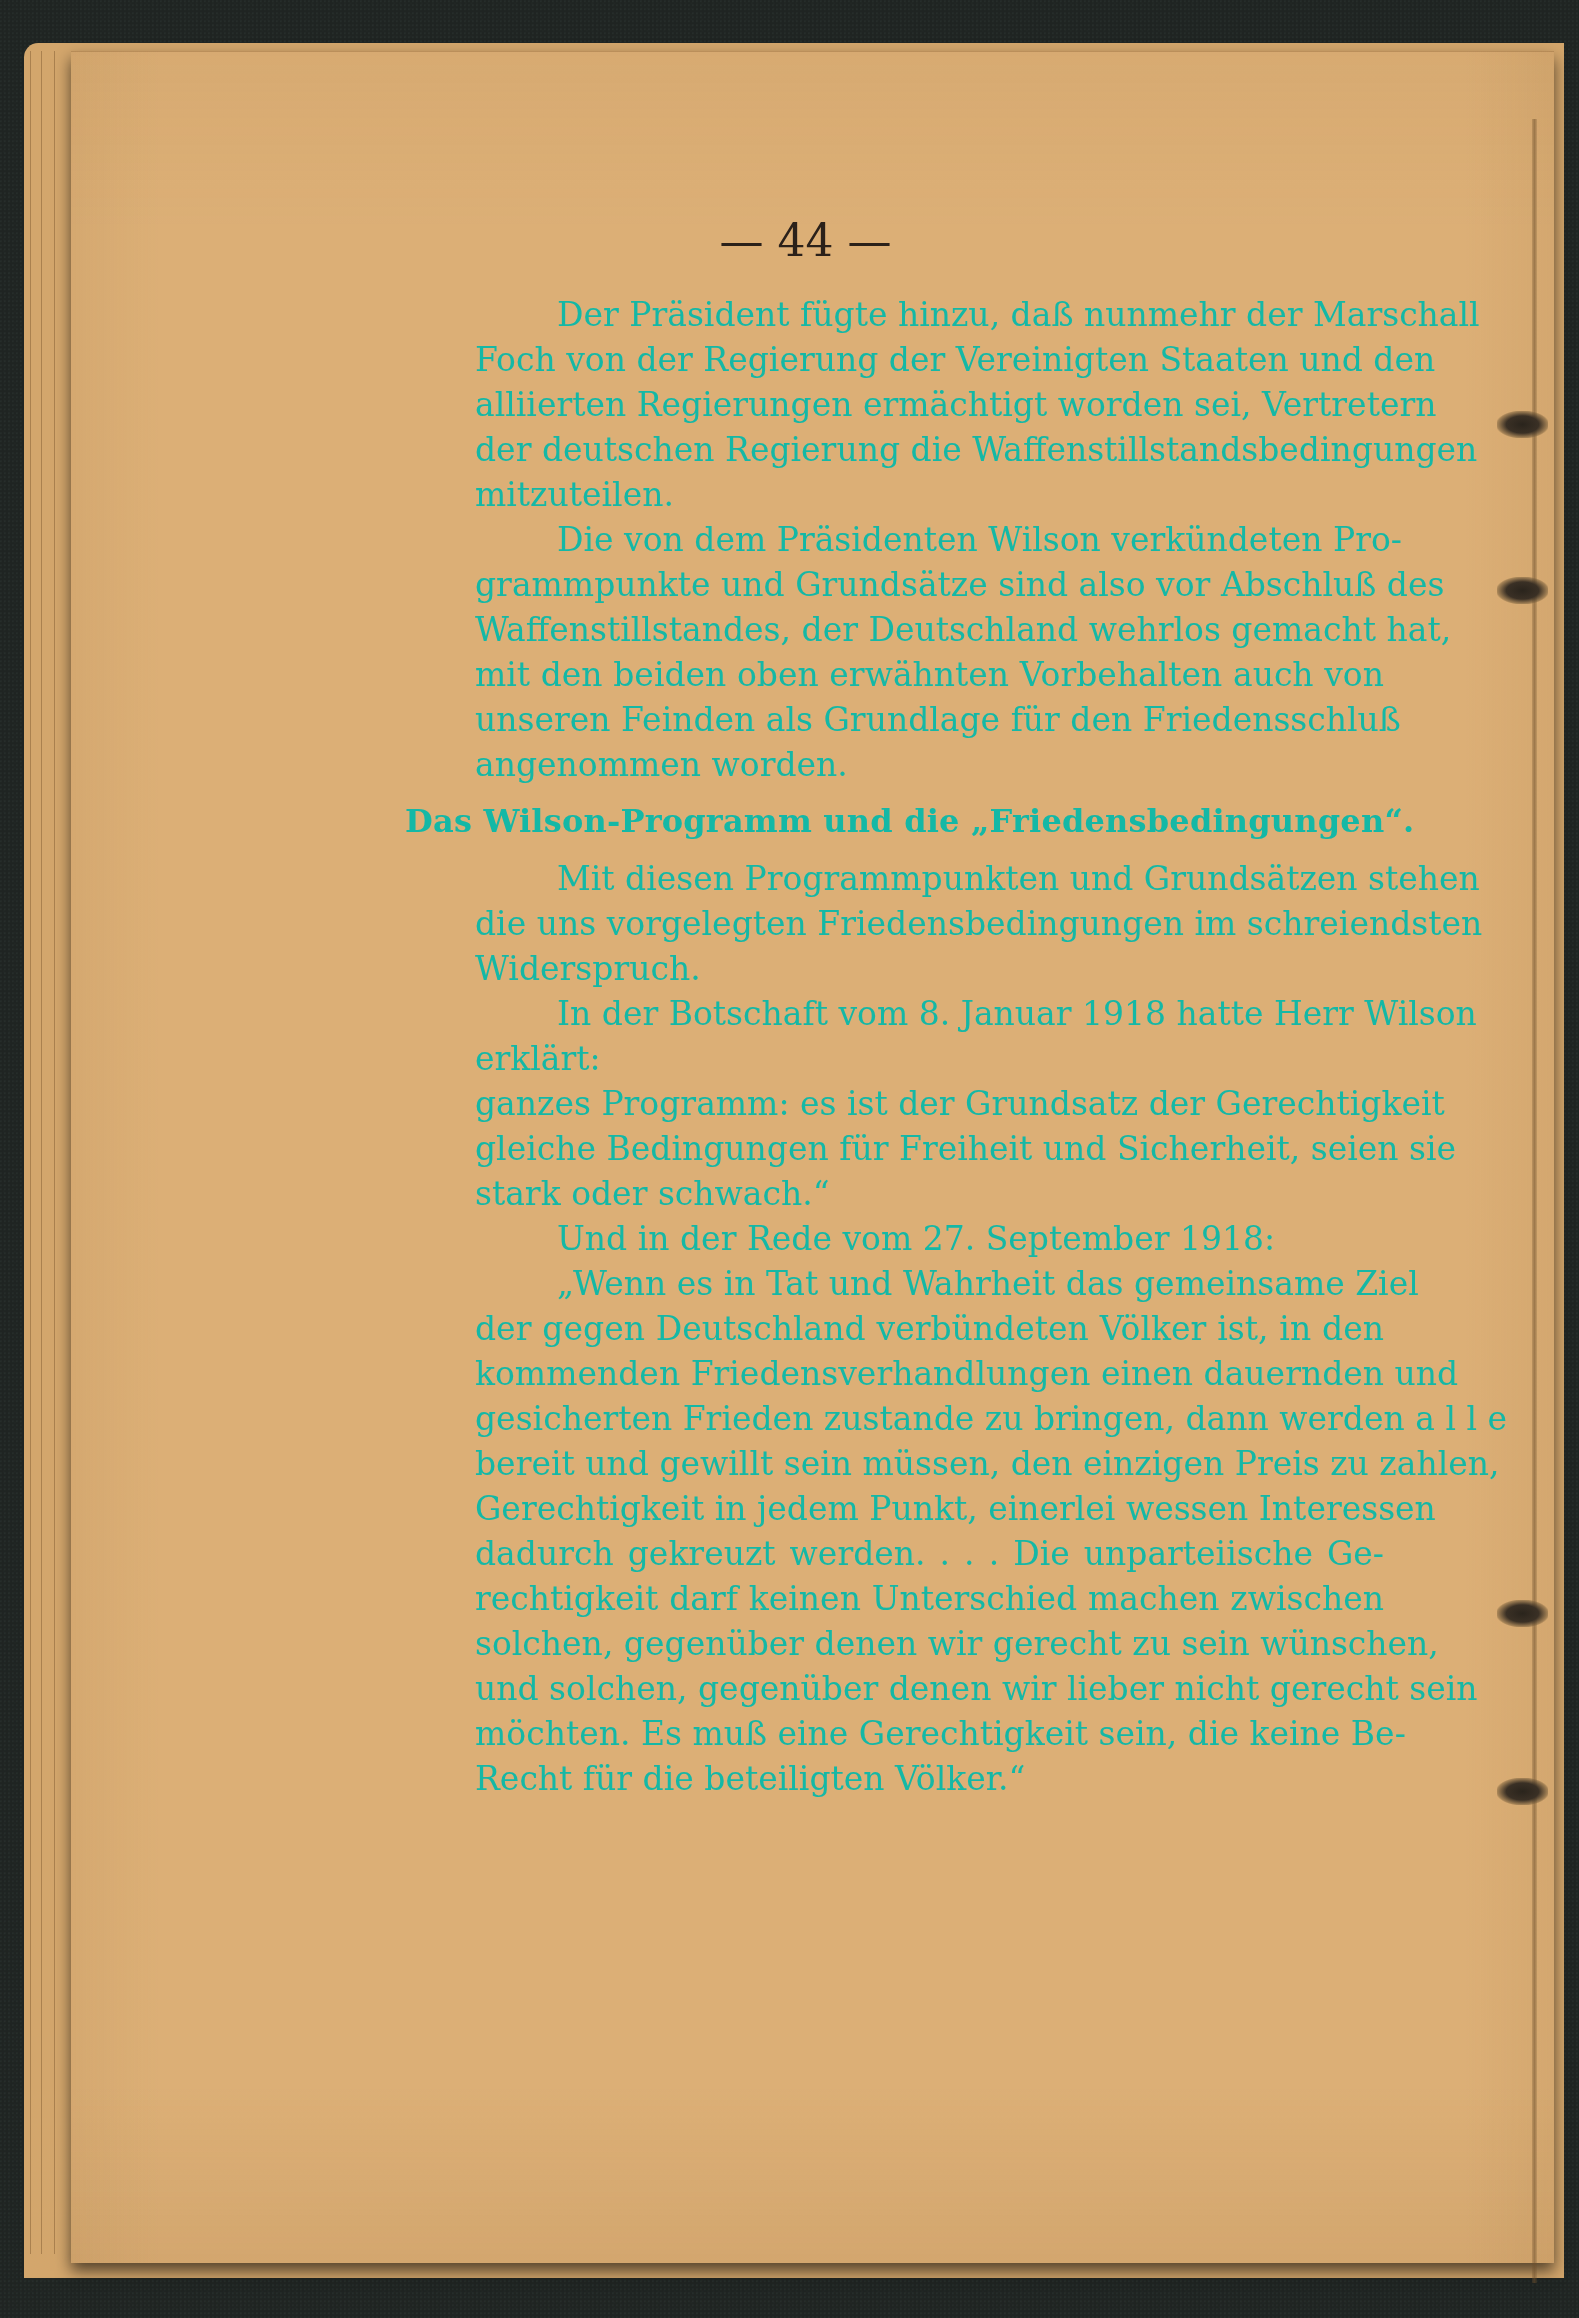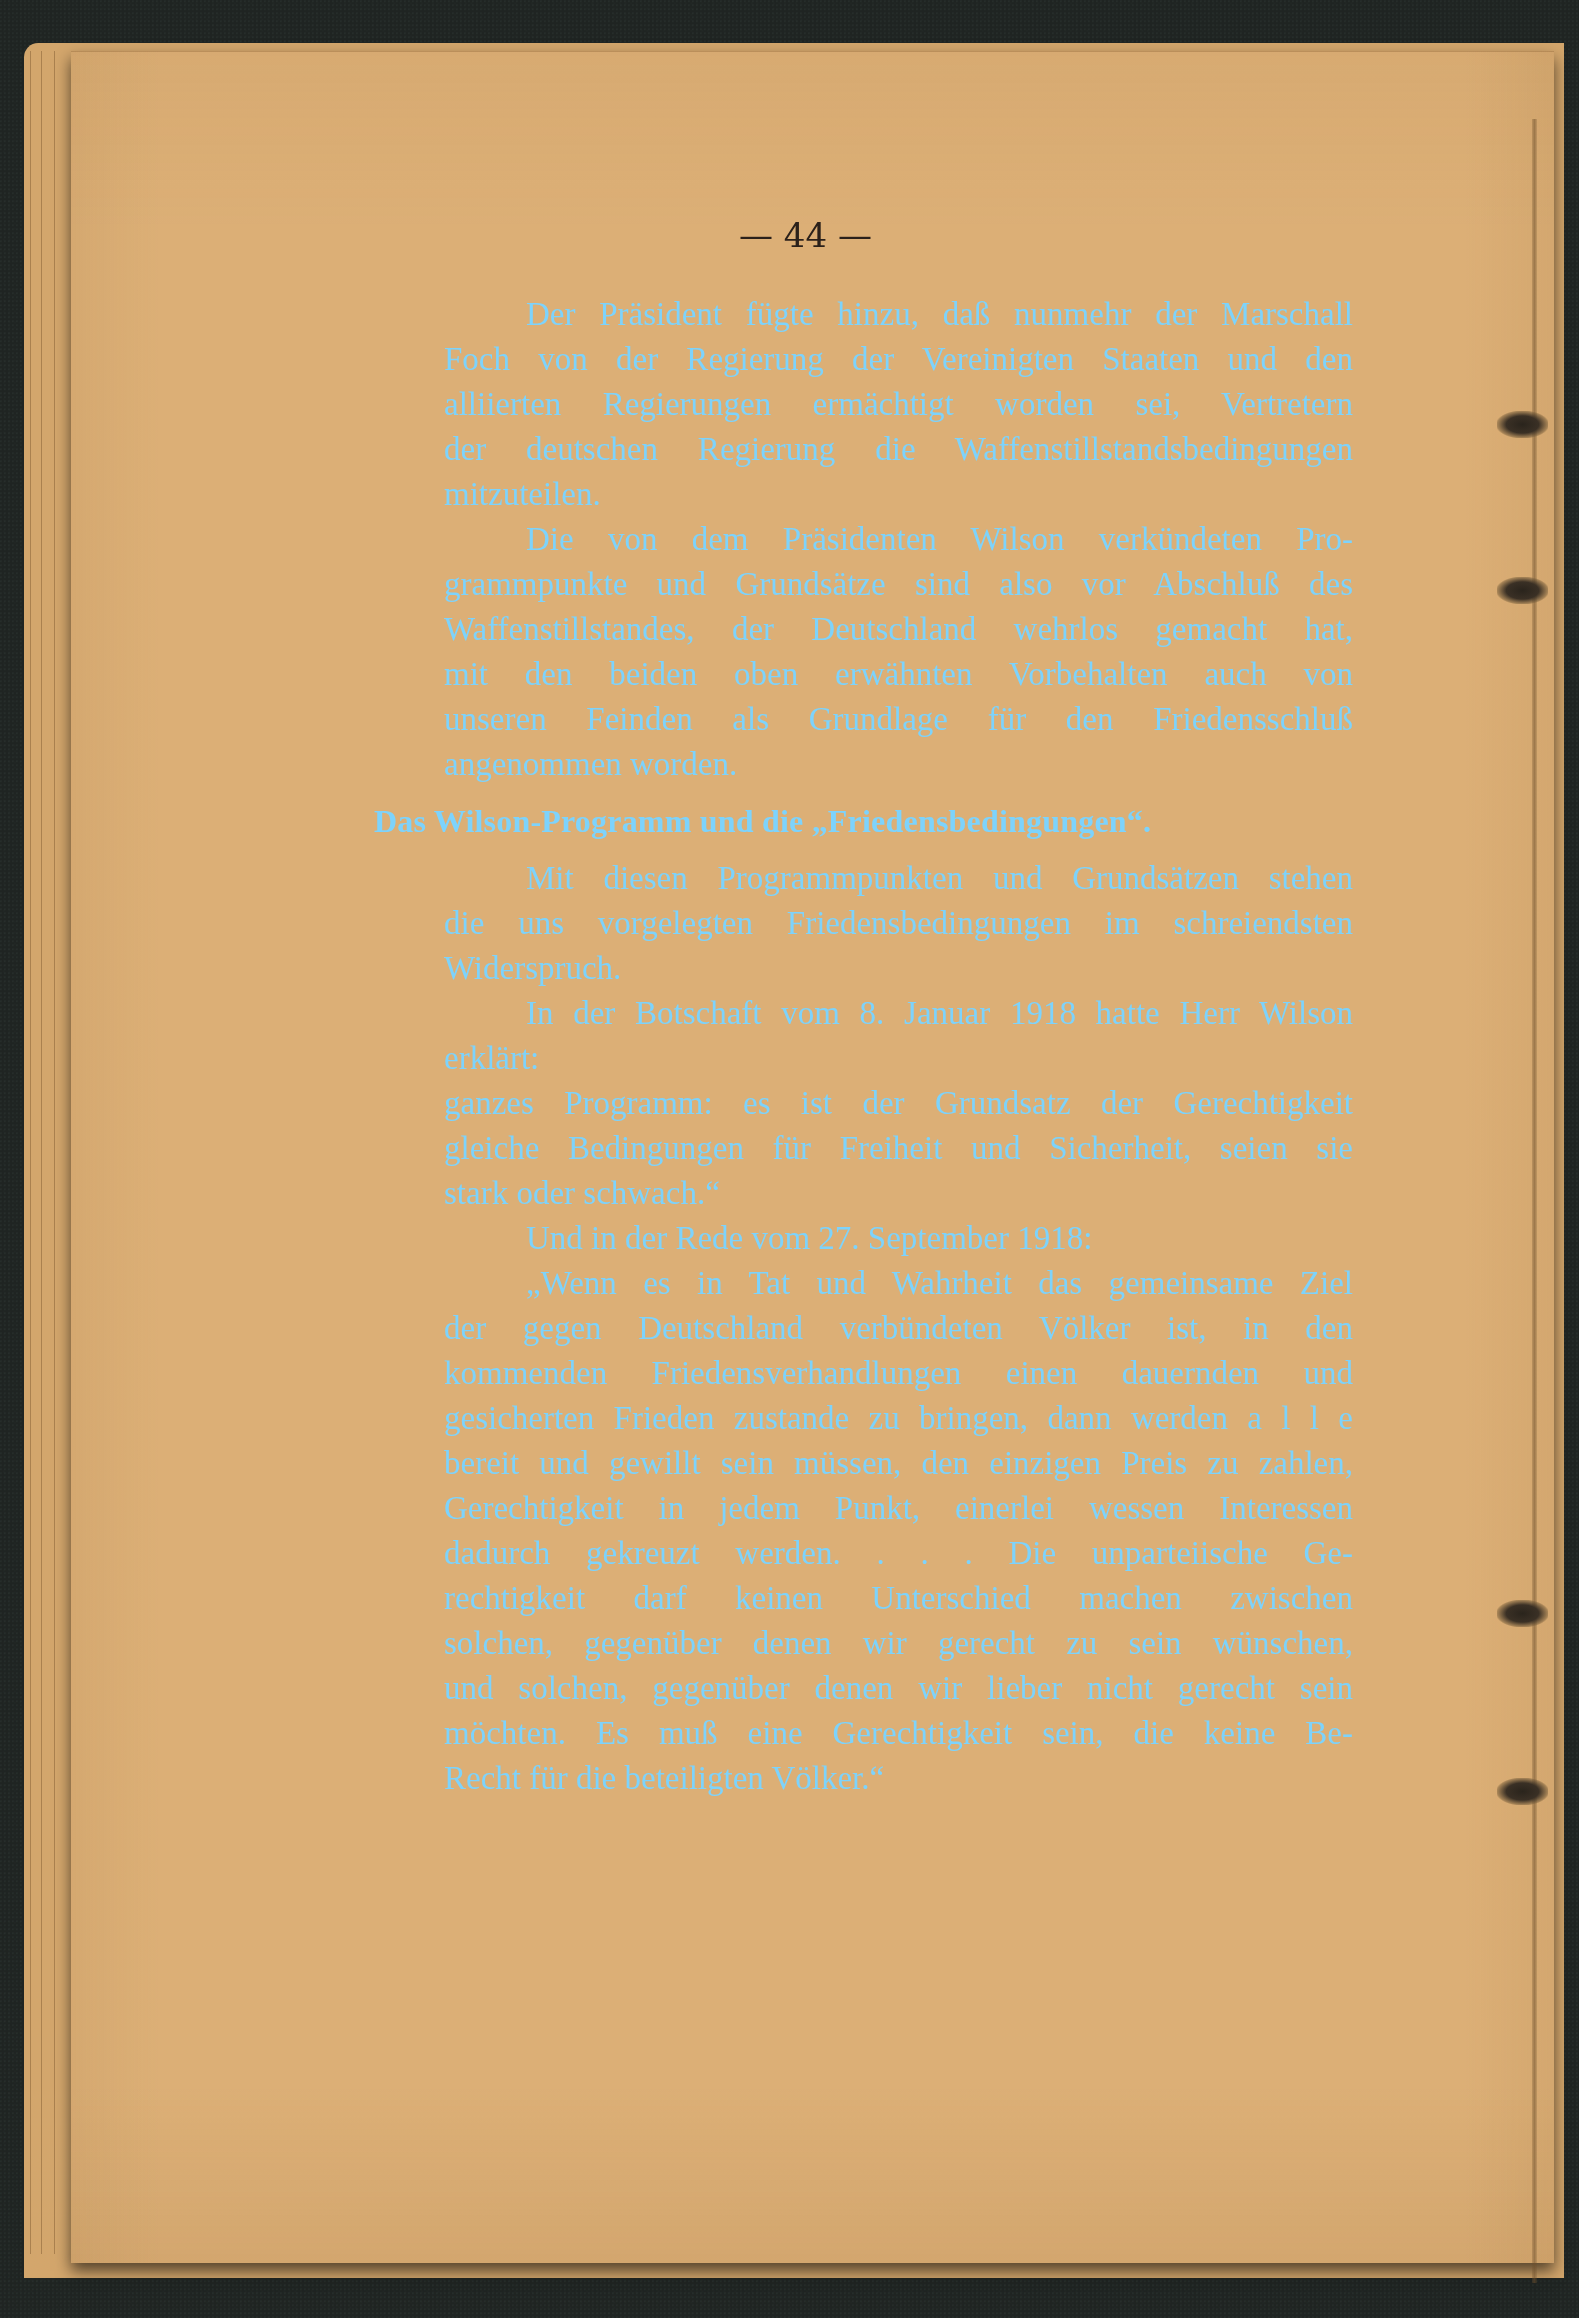--- a/index.html
+++ b/index.html
@@ -39,29 +39,28 @@
     }
     .gutter-line {
       position: absolute; top: 67px; right: 17.4px; width: 4.7px; height: 2164px;
       background: linear-gradient(90deg, rgba(110,80,45,0.25), rgba(110,80,45,0.55), rgba(110,80,45,0.2));
     }
     .stitch {
       position: absolute; right: 6.3px; width: 51px; height: 27px;
       background: radial-gradient(ellipse at center, #2a241c 0, #3a3025 45%, rgba(120,95,60,0.5) 70%, transparent 75%);
     }
     .content {
-      position: absolute; left: 362px; top: 213px; width: 991px;
-      color: #7dd3fc;
+      position: absolute; left: 393px; top: 213px; width: 991px;
+      color: #14b8a6;
       font-size: 33px; line-height: 45px;
       text-align: justify;
-      font-family: Liberation Serif, serif;
     }
     .page-number {
       position: absolute; left: 0; right: 0; top: 215px;
-      text-align: center; font-size: 34px; color: #2b211a;
+      text-align: center; font-size: 44px; color: #2b211a;
       padding-left: 32px;
     }
     .para { margin: 0; text-indent: 82px; }
     .heading {
       margin: 12px; font-weight: bold; font-size: 32px; letter-spacing: 0.2px;
     }
     .line { display: block; text-align: justify; text-align-last: justify; white-space: nowrap; }
     .line.last { text-align-last: left; }
     .line.first { padding-left: 82px; }
   </style>

